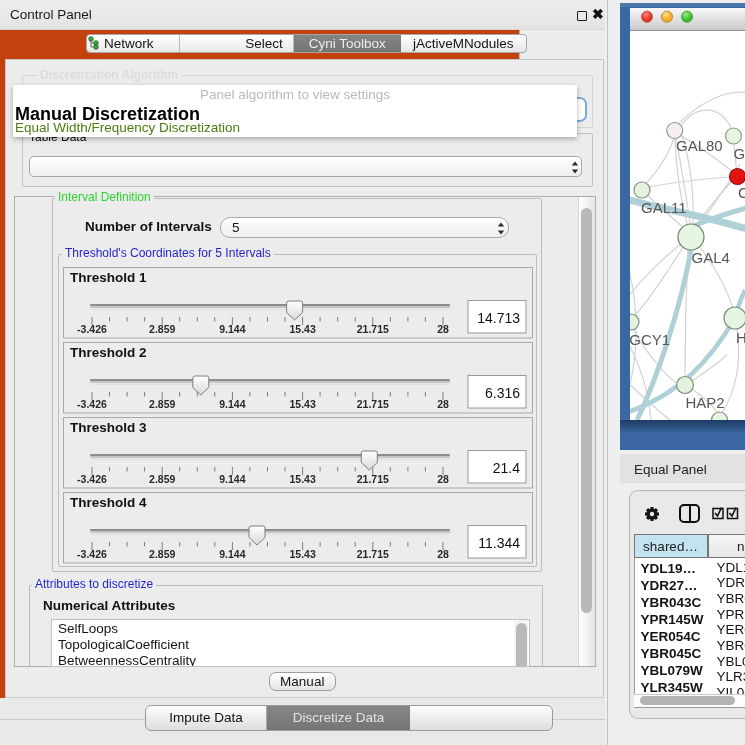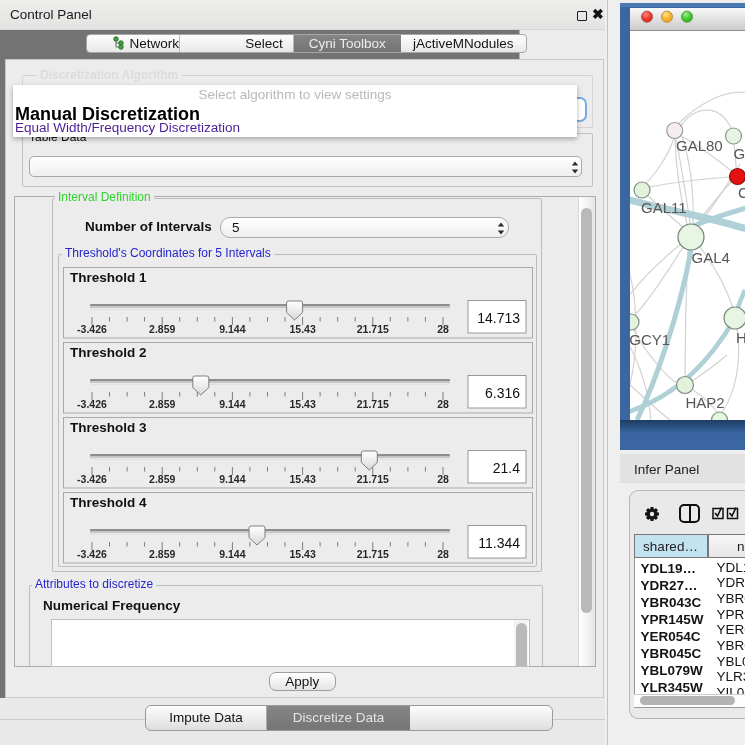--- a/index.html
+++ b/index.html
@@ -7,31 +7,31 @@
 body{font-family:"Liberation Sans",sans-serif;background:#ececec;position:relative;}
 .abs{position:absolute;}
 .grouplabel{position:absolute;font-size:12px;background:#ececec;padding:0 3px;}
 </style>
 </head>
 <body>
 
 <div class="abs" style="left:605px;top:0;width:140px;height:745px;background:#efefef;"></div>
 <div class="abs" style="left:607px;top:0;width:1px;height:745px;background:#c2c2c2;"></div>
 
-<div class="abs" style="left:0;top:0;width:520px;height:745px;background:#737373;border-right:1px solid #b4b4b4;">
+<div class="abs" style="left:0;top:0;width:520px;height:745px;background:#c2410c;border-right:1px solid #b4b4b4;">
 
   <div class="abs" style="left:0;top:0;width:605px;height:30px;background:linear-gradient(#eeeeec,#e3e3e1);border-bottom:1px solid #d6d6d6;"></div>
   <div class="abs" style="left:10px;top:7px;font-size:13.5px;color:#1a1a1a;">Control Panel</div>
   <div class="abs" style="left:577px;top:11px;width:9.5px;height:10px;border:1.6px solid #1b1b1b;border-radius:1px;"></div>
   <div class="abs" style="left:592px;top:6px;font-size:14px;font-weight:bold;color:#111;">✖</div>
 
   <div class="abs" style="left:5px;top:59px;width:599px;height:639px;border:1px solid #c6c6c6;border-bottom:1px solid #cecece;background:#ececec;"></div>
 
   <div class="abs" style="left:86px;top:33.5px;width:441px;height:19.5px;border:1px solid #a7a7a7;border-radius:4px;background:linear-gradient(#ffffff,#e7e7e7);display:flex;overflow:hidden;font-size:13.5px;color:#141414;">
-    <div style="width:93px;border-right:1px solid #b9b9b9;display:flex;align-items:center;justify-content:flex-end;">
+    <div style="width:93px;border-right:1px solid #b9b9b9;display:flex;align-items:center;justify-content:flex-start;">
       <svg width="13" height="14" viewBox="0 0 13 14" style="margin-right:4px;">
         <path d="M4 3 L4 11 M4 7 L9 7 M4 11 L9 11" stroke="#7b7b7b" stroke-width="1.2" fill="none"></path>
         <circle cx="4" cy="3" r="2.3" fill="#44a044" stroke="#1e6b1e" stroke-width="0.8"></circle>
         <circle cx="9" cy="7" r="2.3" fill="#44a044" stroke="#1e6b1e" stroke-width="0.8"></circle>
         <circle cx="9" cy="11" r="2.3" fill="#44a044" stroke="#1e6b1e" stroke-width="0.8"></circle>
       </svg>Network</div>
     <div style="width:55px;border-right:1px solid #b9b9b9;display:flex;align-items:center;justify-content:center;margin-top:26px;">Style</div>
     <div style="width:59px;border-right:1px solid #b9b9b9;display:flex;align-items:center;justify-content:center;">Select</div>
     <div style="width:106.5px;background:linear-gradient(#858585,#747474);color:#ececec;display:flex;align-items:center;justify-content:center;">Cyni Toolbox</div>
     <div style="flex:1;display:flex;align-items:center;justify-content:center;">jActiveMNodules</div>
@@ -151,27 +151,28 @@
       <use href="#sliderbase"></use>
       <use href="#thumb" x="194" y="33.5"></use>
       <text x="7" y="14.5" font-size="13.5" font-weight="bold" fill="#111" font-family="Liberation Sans,sans-serif">Threshold 4</text>
       <rect x="405" y="33.5" width="58" height="32.5" fill="#ffffff" stroke="#989898"></rect>
       <text x="457" y="55.5" font-size="14" fill="#111" text-anchor="end" font-family="Liberation Sans,sans-serif">11.344</text>
     </g>
   </svg>
 
   <div class="abs" style="left:29px;top:585px;width:514px;height:81px;border:1px solid #bdbdbd;border-bottom:none;border-radius:2px 2px 0 0;"></div>
   <div class="grouplabel" style="left:32px;top:577px;color:#2525cf;">Attributes to discretize</div>
-  <div class="abs" style="left:43px;top:597.5px;font-size:13.5px;font-weight:bold;color:#111;">Numerical Frequency</div>
+  <div class="abs" style="left:43px;top:597.5px;font-size:13.5px;font-weight:bold;color:#111;">Numerical Attributes</div>
   <div class="abs" style="left:51px;top:619px;width:479px;height:47.5px;background:#fff;border:1px solid #c0c0c0;overflow:hidden;">
+    <div style="position:absolute;left:6px;top:1px;font-size:13.5px;color:#141414;line-height:16px;">SelfLoops<br>TopologicalCoefficient<br>BetweennessCentrality</div>
     <div style="position:absolute;right:1px;top:0;width:14px;height:47px;background:#f4f4f4;"></div>
     <div style="position:absolute;right:2.5px;top:2.5px;width:11px;height:70px;background:#b9b9b9;border-radius:5.5px;"></div>
   </div>
 
-  <div class="abs" style="left:269px;top:671.5px;width:66.5px;height:19.5px;border:1px solid #9e9e9e;border-radius:7px;background:linear-gradient(#ffffff,#e4e4e4);text-align:center;font-size:13.5px;color:#141414;line-height:18px;">Apply</div>
+  <div class="abs" style="left:269px;top:671.5px;width:66.5px;height:19.5px;border:1px solid #9e9e9e;border-radius:7px;background:linear-gradient(#ffffff,#e4e4e4);text-align:center;font-size:13.5px;color:#141414;line-height:18px;">Manual</div>
 
   <div class="abs" style="left:0;top:698px;width:605px;height:47px;background:#e9e9e9;"></div>
   <div class="abs" style="left:0;top:719px;width:605px;height:1px;background:#cbcbcb;"></div>
   <div class="abs" style="left:145px;top:704.5px;width:408px;height:26.5px;border:1px solid #9a9a9a;border-radius:6px;background:linear-gradient(#fdfdfd,#dedede);display:flex;overflow:hidden;font-size:13.5px;color:#111;">
     <div style="width:121px;border-right:1px solid #a9a9a9;display:flex;align-items:center;justify-content:center;">Impute Data</div>
     <div style="width:143px;background:linear-gradient(#868686,#757575);color:#e4e4e4;display:flex;align-items:center;justify-content:center;">Discretize Data</div>
   </div>
 </div>
 
 <div class="abs" style="left:620px;top:2.5px;width:125px;height:447.5px;background:#3a67a1;"></div>
@@ -252,21 +253,21 @@
     <text x="-0.7" y="314">GCY1</text>
     <text x="106" y="312">H</text>
     <text x="55.5" y="377">HAP2</text>
   </g>
 </svg>
 
 <div class="abs" style="left:620px;top:420px;width:125px;height:30px;background:linear-gradient(#1d3c63,#3a67a1 45%,#3a67a1);"></div>
 <div class="abs" style="left:620px;top:2.5px;width:125px;height:4.5px;background:#4b79af;"></div>
 
 <div class="abs" style="left:620px;top:453.5px;width:125px;height:29px;background:#e2e2e2;border-bottom:1px solid #dedede;"></div>
-<div class="abs" style="left:634px;top:461.5px;font-size:13.5px;color:#222;">Infer Panel</div>
+<div class="abs" style="left:634px;top:461.5px;font-size:13.5px;color:#222;">Equal Panel</div>
 
 <div class="abs" style="left:629px;top:489.5px;width:130px;height:229.5px;background:#e9e9e9;border:1px solid #b5b5b5;border-radius:9px 0 0 9px;border-right:none;"></div>
 
 <svg class="abs" style="left:643px;top:505px;" width="18" height="18" viewBox="0 0 18 18">
   <g stroke="#151515" stroke-width="3.1">
     <line x1="9" y1="2" x2="9" y2="16"></line>
     <line x1="2" y1="9" x2="16" y2="9"></line>
     <line x1="4.05" y1="4.05" x2="13.95" y2="13.95"></line>
     <line x1="13.95" y1="4.05" x2="4.05" y2="13.95"></line>
   </g>
@@ -292,15 +293,15 @@
 <div class="abs" style="left:634px;top:558.5px;width:111px;font-size:13.5px;color:#141414;overflow:hidden;height:136px;">
   <div style="position:absolute;left:6.5px;top:1px;line-height:17px;font-weight:bold;">YDL19…<br>YDR27…<br>YBR043C<br>YPR145W<br>YER054C<br>YBR045C<br>YBL079W<br>YLR345W<br>YIL052C</div>
   <div style="position:absolute;left:82.5px;top:1px;line-height:15.67px;">YDL1<br>YDR2<br>YBR0<br>YPR1<br>YER0<br>YBR0<br>YBL0<br>YLR3<br>YIL0</div>
 </div>
 
 <div class="abs" style="left:634px;top:694px;width:111px;height:12.5px;background:#fdfdfd;border-top:1px solid #ccc;"></div>
 <div class="abs" style="left:640px;top:695.5px;width:95px;height:9.5px;background:#b3b3b3;border-radius:5px;"></div>
 <div class="abs" style="left:633.5px;top:706.5px;width:111.5px;height:1px;background:#9a9a9a;"></div>
 
 <div class="abs" style="left:13px;top:85px;width:564px;height:51.5px;background:#fff;box-shadow:0 2px 5px rgba(0,0,0,0.3);z-index:50;"></div>
-<div class="abs" style="left:13px;top:86.5px;width:564px;text-align:center;font-size:13.5px;color:#b9b9b9;z-index:51;">Select algorithm to view settings</div>
+<div class="abs" style="left:13px;top:86.5px;width:564px;text-align:center;font-size:13.5px;color:#b9b9b9;z-index:51;">Panel algorithm to view settings</div>
 <div class="abs" style="left:15px;top:103.5px;font-size:18px;font-weight:bold;color:#000;z-index:51;">Manual Discretization</div>
-<div class="abs" style="left:15px;top:119.5px;font-size:13.5px;color:#4c1d95;z-index:51;">Equal Width/Frequency Discretization</div>
+<div class="abs" style="left:15px;top:119.5px;font-size:13.5px;color:#4d7c0f;z-index:51;">Equal Width/Frequency Discretization</div>
 
 </body></html>

